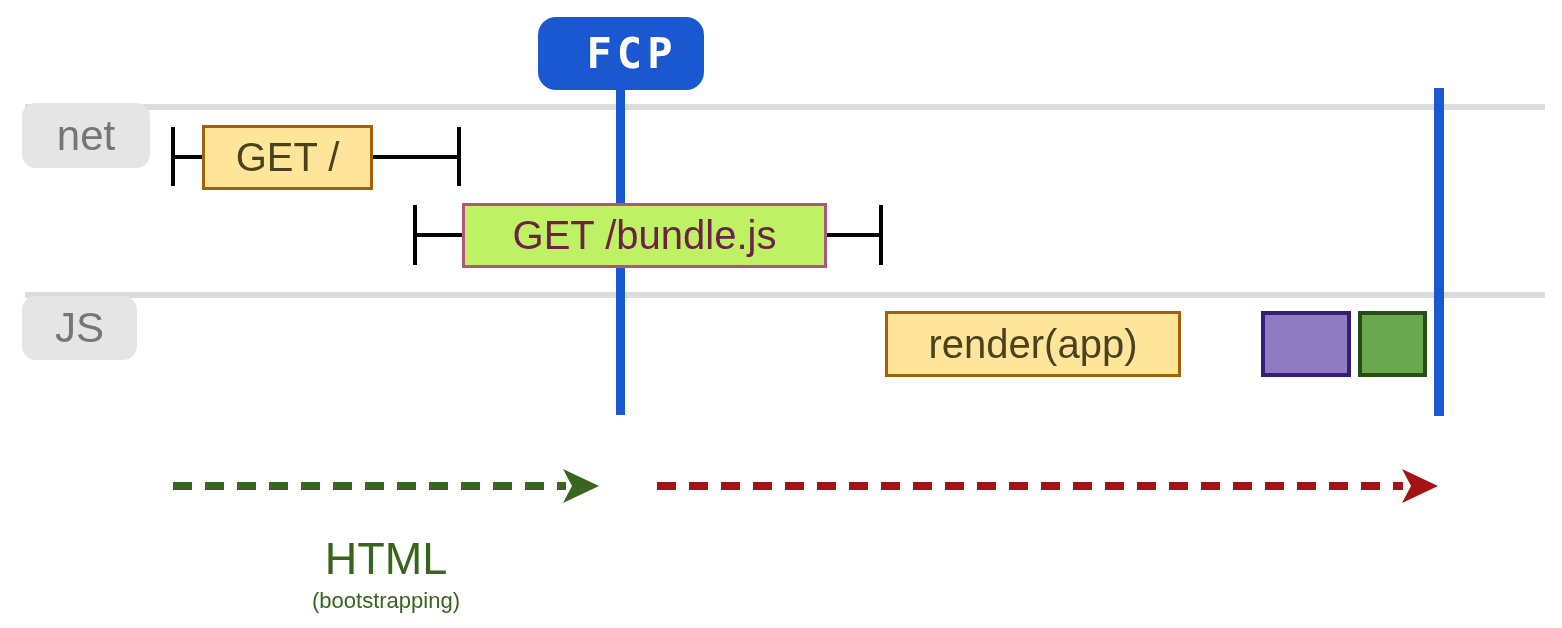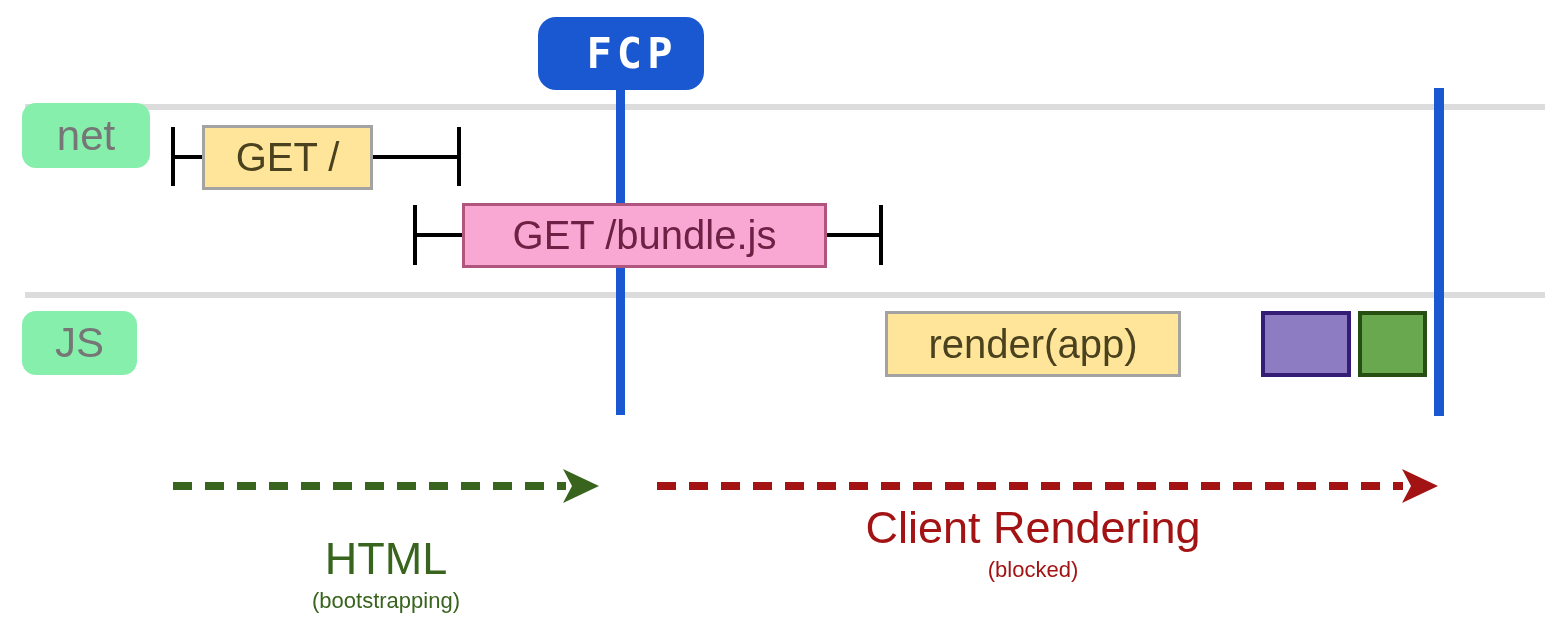--- a/index.html
+++ b/index.html
@@ -8,25 +8,25 @@
     position:relative; width:1562px; height:628px; background:#ffffff; overflow:hidden;
   }
 
   
   .lane-line { position:absolute; left:25px; width:1520px; height:6px; background:#dcdcdc; }
   #lane-line-net { top:104px; }
   #lane-line-js  { top:292px; }
 
   
   .lane-tab {
-    position:absolute; background:#86efac; border-radius:14px;
+    position:absolute; background:#e5e5e5; border-radius:14px;
     color:#767676; font-size:42px; display:flex; align-items:center; justify-content:center;
   }
   #tab-net { left:22px; top:103px; width:128px; height:65px; }
-  #tab-js  { left:22px; top:311px; width:115px; height:64px; }
+  #tab-js  { left:22px; top:296px; width:115px; height:64px; }
 
   
   .marker-badge {
     position:absolute; top:17px; height:73px; background:#1958d1; border-radius:18px;
     color:#ffffff; font-family:"DejaVu Sans Mono", monospace; font-weight:bold;
     font-size:42px; letter-spacing:5px; display:flex; align-items:center; justify-content:center;
     padding-left:22px; 
   }
   #badge-fcp { left:538px; width:166px; }
   #badge-tti { left:1358px; width:165px; }
@@ -37,22 +37,22 @@
 
   
   .tick { position:absolute; width:4px; background:#000000; }
   .conn { position:absolute; height:4px; background:#000000; }
 
   
   .task {
     position:absolute; z-index:2; display:flex; align-items:center; justify-content:center;
     font-size:40px;
   }
-  .task.yellow { background:#ffe599; border:3px solid #a3a3a3; color:#4a421f; }
-  .task.pink   { background:#f9a8d4; border:3px solid #b0567e; color:#6d2145; }
+  .task.yellow { background:#ffe599; border:3px solid #a16207; color:#4a421f; }
+  .task.pink   { background:#bef264; border:3px solid #b0567e; color:#6d2145; }
   .task.purple { background:#8e7cc3; border:4px solid #351c75; }
   .task.green  { background:#6aa84f; border:4px solid #274e13; }
 
   #task-get-root   { left:202px; top:125px; width:171px; height:65px; }
   #task-get-bundle { left:462px; top:203px; width:365px; height:65px; }
   #task-render-app { left:885px; top:311px; width:296px; height:66px; }
   #task-purple     { left:1261px; top:311px; width:90px; height:66px; }
   #task-green      { left:1358px; top:311px; width:69px; height:66px; }
 
   
@@ -107,18 +107,14 @@
   <div class="task yellow" id="task-get-root">GET /</div>
   <div class="task pink" id="task-get-bundle">GET /bundle.js</div>
   <div class="task yellow" id="task-render-app">render(app)</div>
   <div class="task purple" id="task-purple"></div>
   <div class="task green" id="task-green"></div>
 
   <div class="phase-label" id="phase-html">
     <span class="main">HTML</span>
     <span class="sub">(bootstrapping)</span>
   </div>
-  <div class="phase-label" id="phase-csr">
-    <span class="main">Client Rendering</span>
-    <span class="sub">(blocked)</span>
-  </div>
 
 </div>
 
 </body></html>

